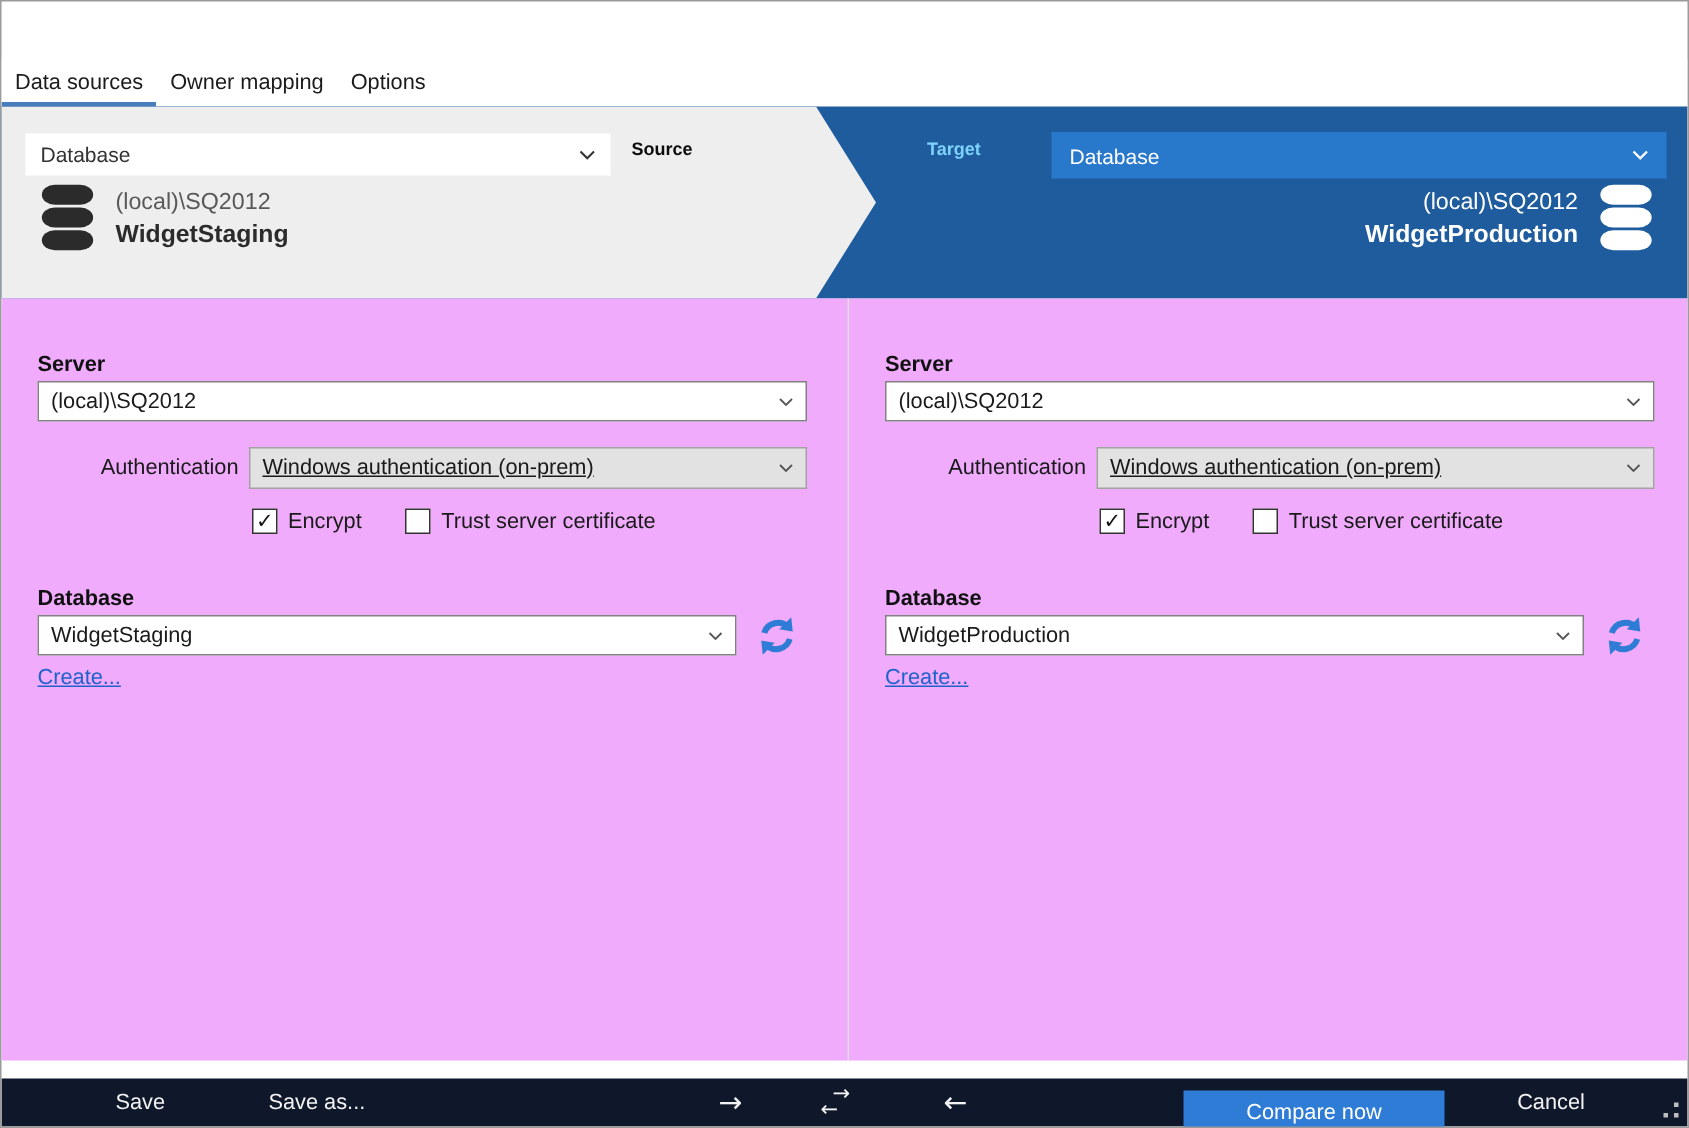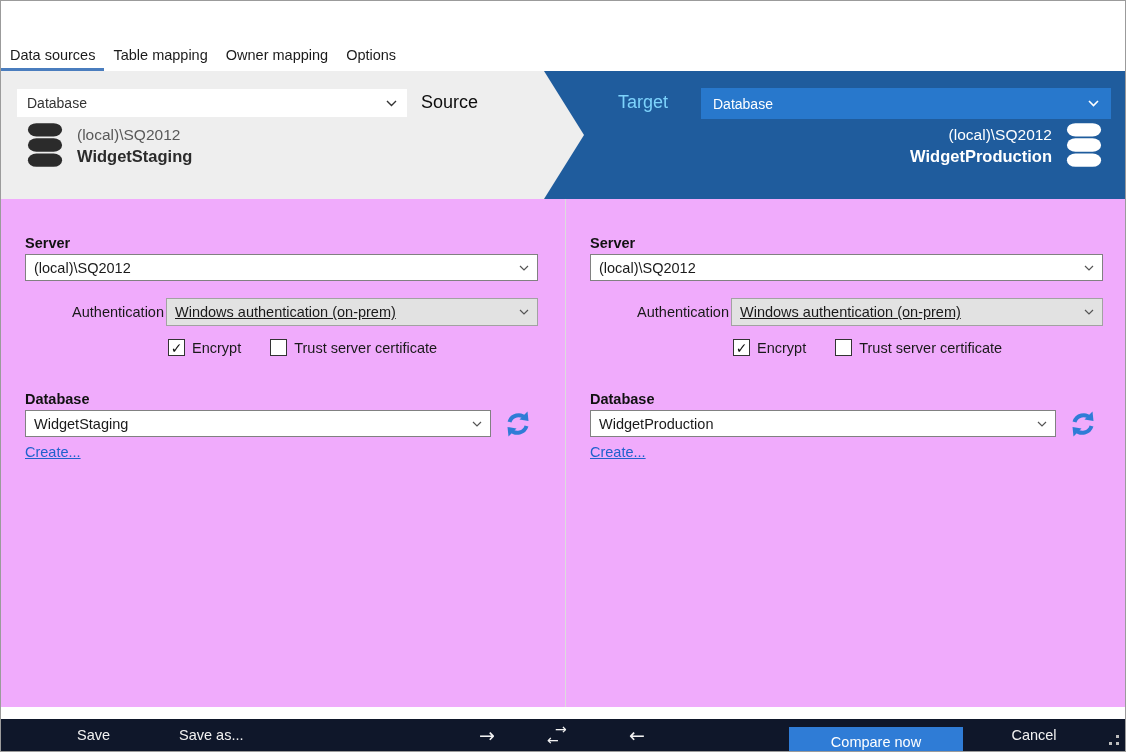--- a/index.html
+++ b/index.html
@@ -19,21 +19,21 @@
   .tab.active::after{content:"";position:absolute;left:0;right:0;bottom:0;height:3px;background:#4a7dbe;}
 
   
   .banner{position:absolute;left:0;top:70px;width:100%;height:128px;background:#1f5c9d;}
   .banner-gray{position:absolute;left:0;top:0;width:583px;height:128px;background:#eeeeee;
     clip-path:polygon(0 0,543px 0,583px 64px,543px 128px,0 128px);}
   .hdr-combo{position:absolute;display:flex;align-items:center;font-size:14px;}
   .src-type{left:16px;top:18px;width:390px;height:28px;background:#ffffff;color:#333;padding:0 10px;}
   .tgt-type{left:700px;top:17px;width:410px;height:31px;background:#2878cc;color:#ffffff;padding:0 12px;}
   .hdr-combo .chev{margin-left:auto;display:inline-flex;}
-  .role-label{position:absolute;font-size:18px;font-weight:normal;}
+  .role-label{position:absolute;font-size:12px;font-weight:bold;}
   .src-role{left:420px;top:21px;color:#0d0d0d;}
   .tgt-role{left:617px;top:21px;color:#7dd3fc;}
   .db-summary{position:absolute;display:flex;align-items:center;gap:13px;}
   .src-db{left:25px;top:51px;}
   .tgt-db{right:22px;top:51px;flex-direction:row-reverse;text-align:right;}
   .db-summary .srv{font-size:15.5px;line-height:21px;}
   .db-summary .dbn{font-size:16.5px;font-weight:bold;line-height:22px;}
   .src-db .srv{color:#595959;} .src-db .dbn{color:#2b2b2b;}
   .tgt-db .srv,.tgt-db .dbn{color:#ffffff;}
   .db-glyph{display:inline-flex;}
@@ -41,21 +41,21 @@
   
   .main{position:absolute;left:0;top:198px;width:100%;height:508px;background:#f0abfc;}
   .col{position:absolute;top:0;height:100%;}
   .col-left{left:0;width:563px;}
   .col-right{left:564px;width:562px;border-left:1px solid #dcdcdc;}
   .fld-label{margin:36px 0 3px 24px;font-size:14.5px;font-weight:bold;color:#111;}
   .combo{display:flex;align-items:center;height:27px;border:1px solid #818181;background:#fff;font-size:14.5px;color:#1a1a1a;padding:0 8px;}
   .combo .chev{margin-left:auto;display:inline-flex;}
   .server-combo{margin-left:24px;width:513px;}
   .auth-row{margin:17px 0 0 24px;display:flex;align-items:center;width:513px;}
-  .auth-label{width:141px;text-align:right;padding-right:2px;font-size:14.5px;color:#1a1a1a;}
+  .auth-label{width:141px;text-align:right;padding-right:7px;font-size:14.5px;color:#1a1a1a;}
   .auth-combo{flex:1;background:#e2e2e2;border-color:#a2a2a2;height:28px;text-decoration:underline;}
   .check-row{margin:13px 0 0 167px;display:flex;align-items:center;gap:29px;font-size:14.5px;color:#1a1a1a;}
   .check{display:flex;align-items:center;gap:7px;}
   .box{width:17px;height:17px;border:1.5px solid #333;background:#fff;display:inline-flex;align-items:center;justify-content:center;font-size:14px;color:#111;}
   .box.checked::after{content:"\2713";font-weight:bold;font-family:"DejaVu Sans",sans-serif;}
   .db-label{margin-top:35px;}
   .db-row{margin-left:24px;display:flex;align-items:center;gap:14px;}
   .db-combo{width:466px;}
   .refresh{display:inline-flex;}
   .create-link{display:inline-block;margin:7px 0 0 24px;font-size:14.5px;color:#2062cc;text-decoration:underline;cursor:pointer;}
@@ -78,21 +78,20 @@
   .grip i:nth-child(3){left:0;bottom:0;}
 </style>
 </head>
 <body>
 
 <div class="window">
 
 
   <div class="tabbar">
     <div class="tab active">Data sources</div>
-    <div class="tab">Table mapping</div>
     <div class="tab">Owner mapping</div>
     <div class="tab">Options</div>
   </div>
 
   <div class="banner">
     <div class="banner-gray"></div>
 
     <div class="hdr-combo src-type">
       <span>Database</span>
       <span class="chev">

